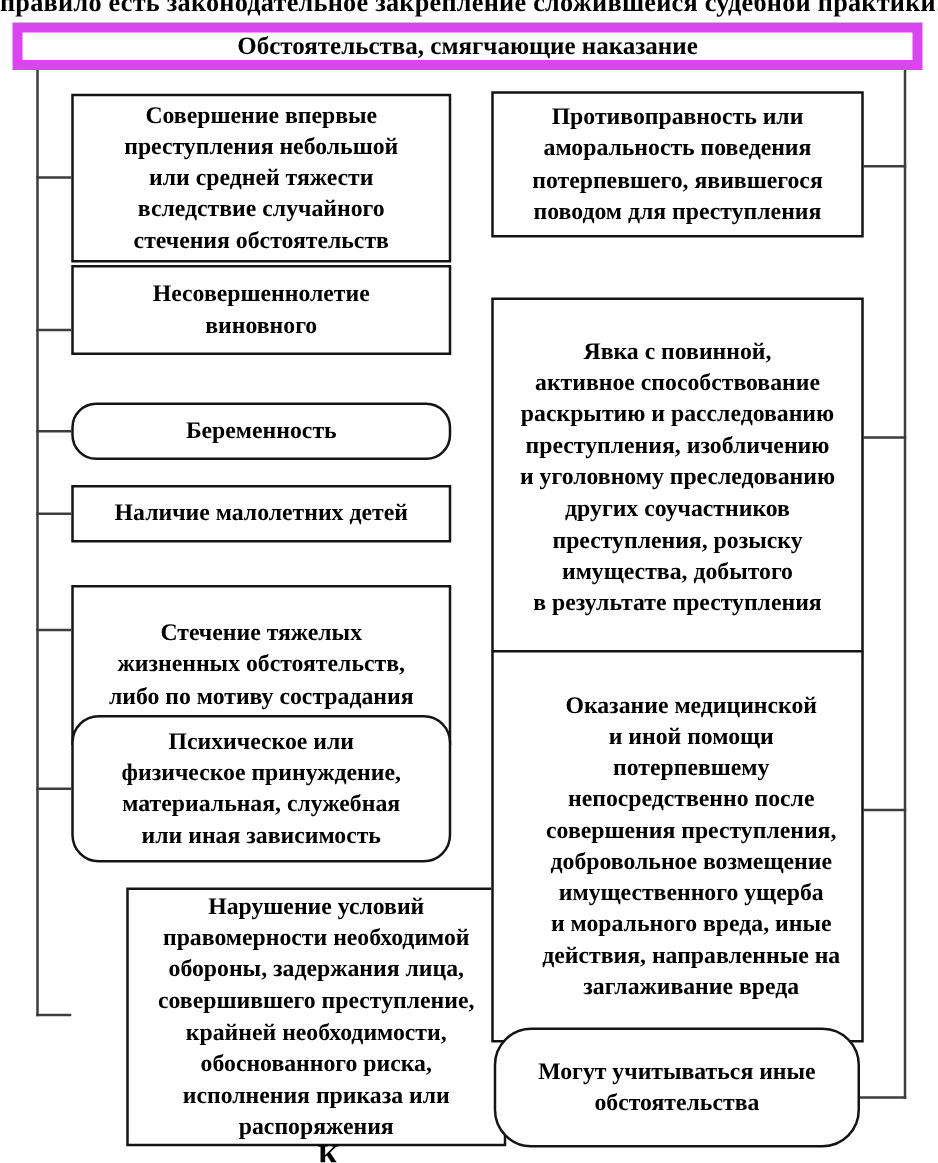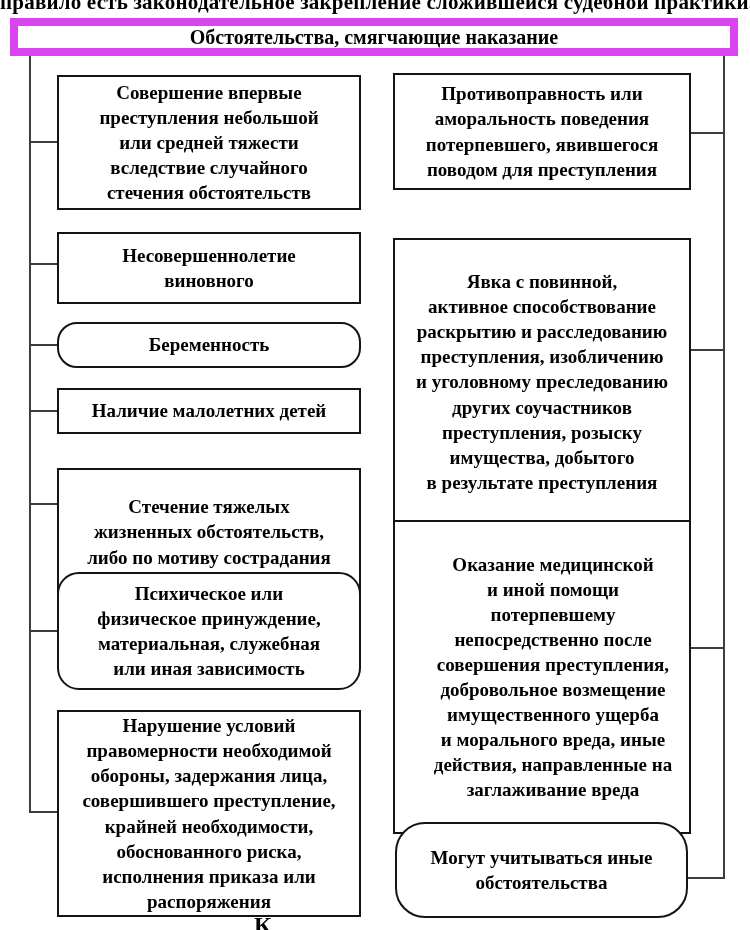--- a/index.html
+++ b/index.html
@@ -107,42 +107,42 @@
   <div class="hline" style="left:690px; top:647px; width:35px;"></div>
   <div class="hline" style="left:687px; top:877px; width:38px;"></div>
 
   <div class="node left-col" style="top:75px; height:135px;">
     <span>Совершение впервые
 преступления небольшой
 или средней тяжести
 вследствие случайного
 стечения обстоятельств</span>
   </div>
-  <div class="node left-col" style="top:232px; height:72px;">
+  <div class="node left-col" style="top:212px; height:72px;">
     <span>Несовершеннолетие
 виновного</span>
   </div>
   <div class="node left-col" style="top:322px; height:46px;border-radius:20px;">
     <span>Беременность</span>
   </div>
   <div class="node left-col" style="top:388px; height:46px;">
     <span>Наличие малолетних детей</span>
   </div>
   <div class="node left-col" style="top:468px; height:128px;">
     <span>Стечение тяжелых
 жизненных обстоятельств,
 либо по мотиву сострадания</span>
   </div>
   <div class="node left-col" style="top:572px; height:118px;border-radius:22px;">
     <span>Психическое или
 физическое принуждение,
 материальная, служебная
 или иная зависимость</span>
   </div>
-  <div class="node left-col" style="top:710px; height:207px;">
+  <div class="node left-col" style="top:710px; height:207px;margin-left:44px;">
     <span>Нарушение условий
 правомерности необходимой
 обороны, задержания лица,
 совершившего преступление,
 крайней необходимости,
 обоснованного риска,
 исполнения приказа или
 распоряжения</span>
   </div>
 

